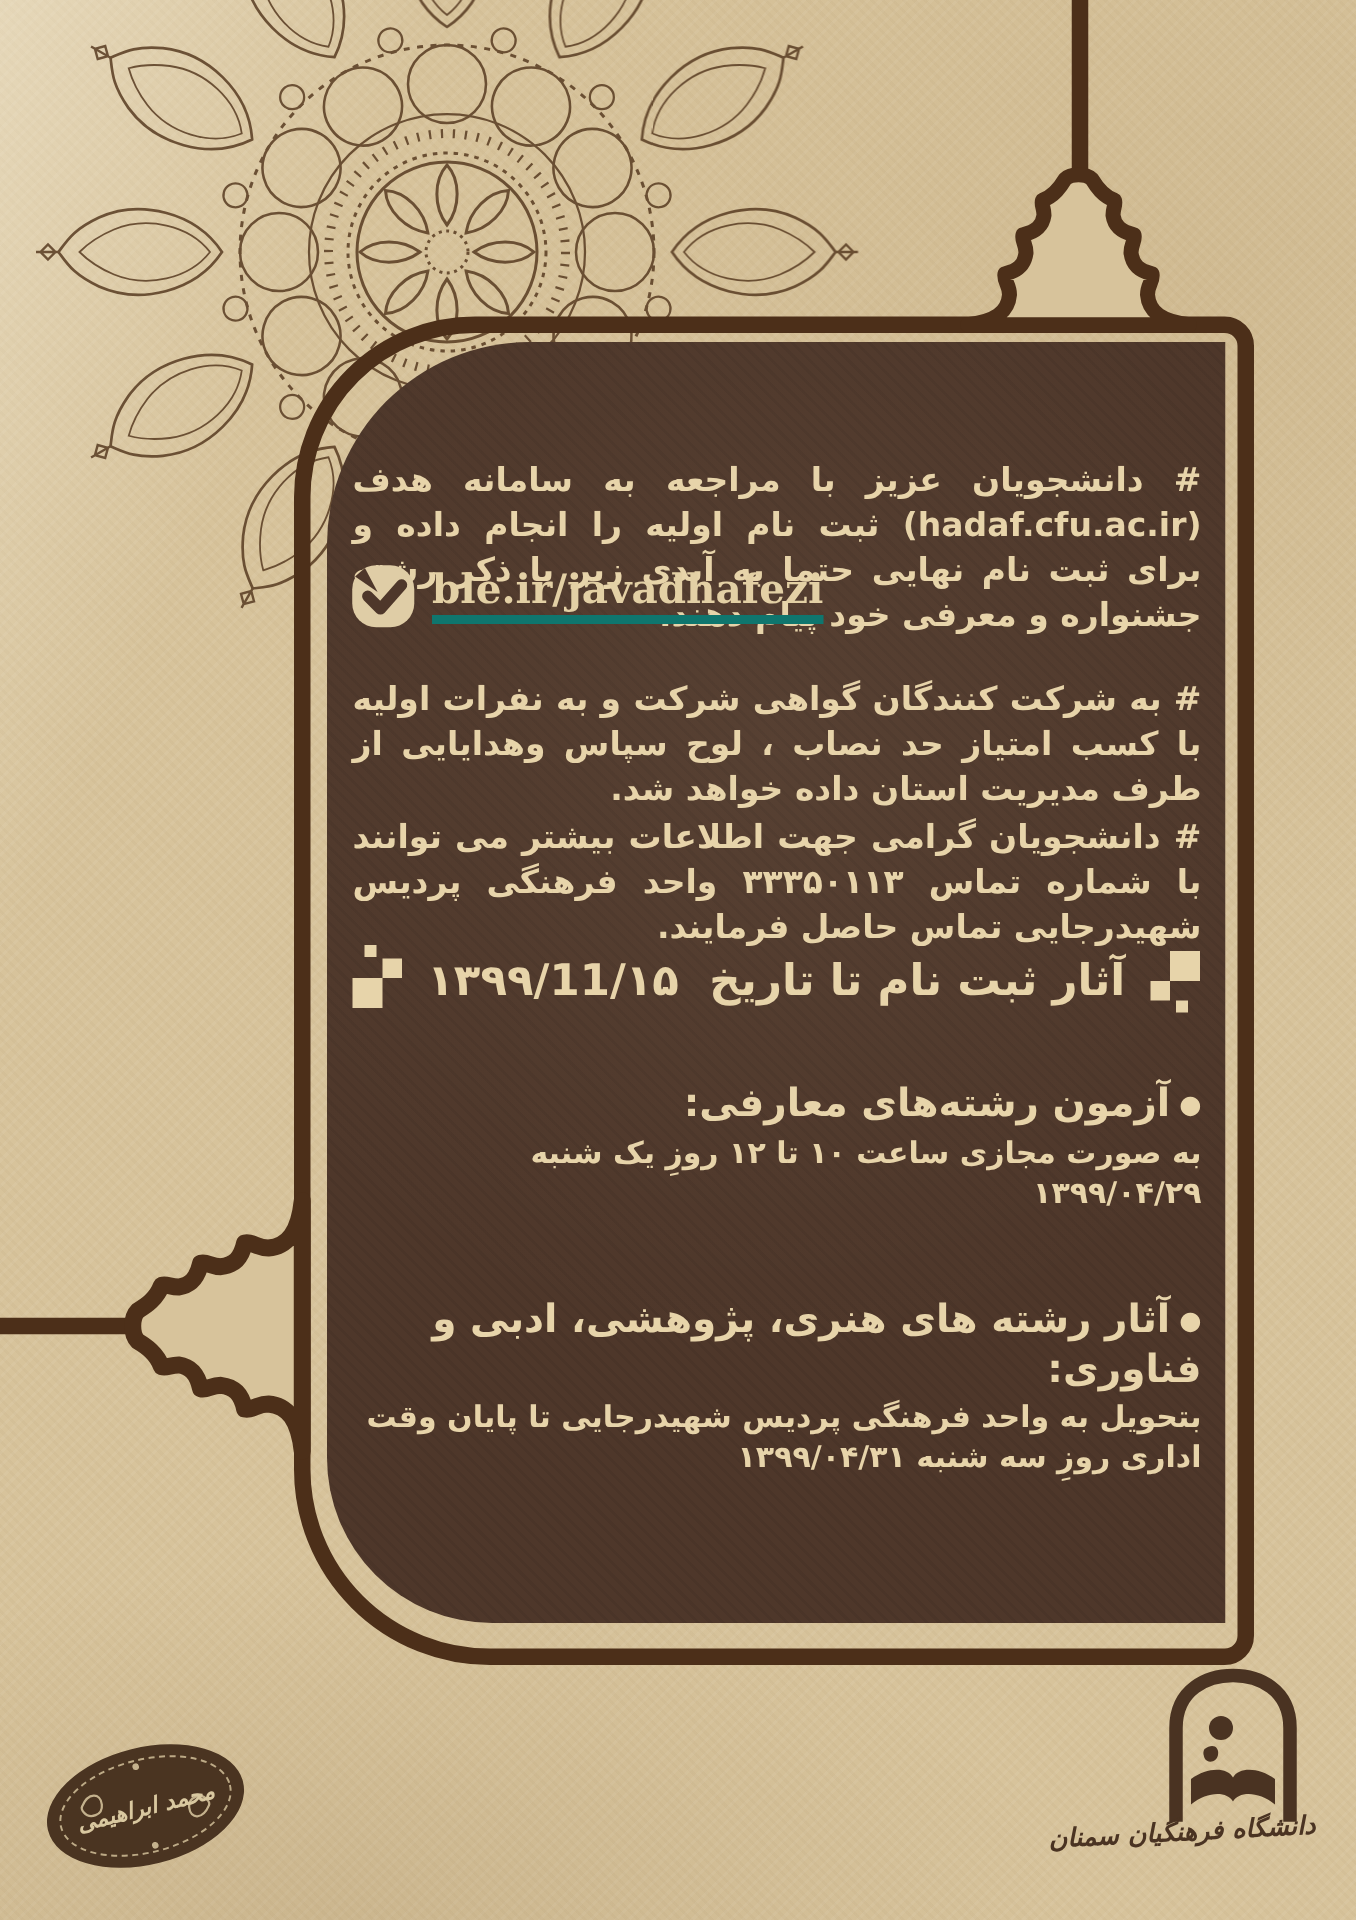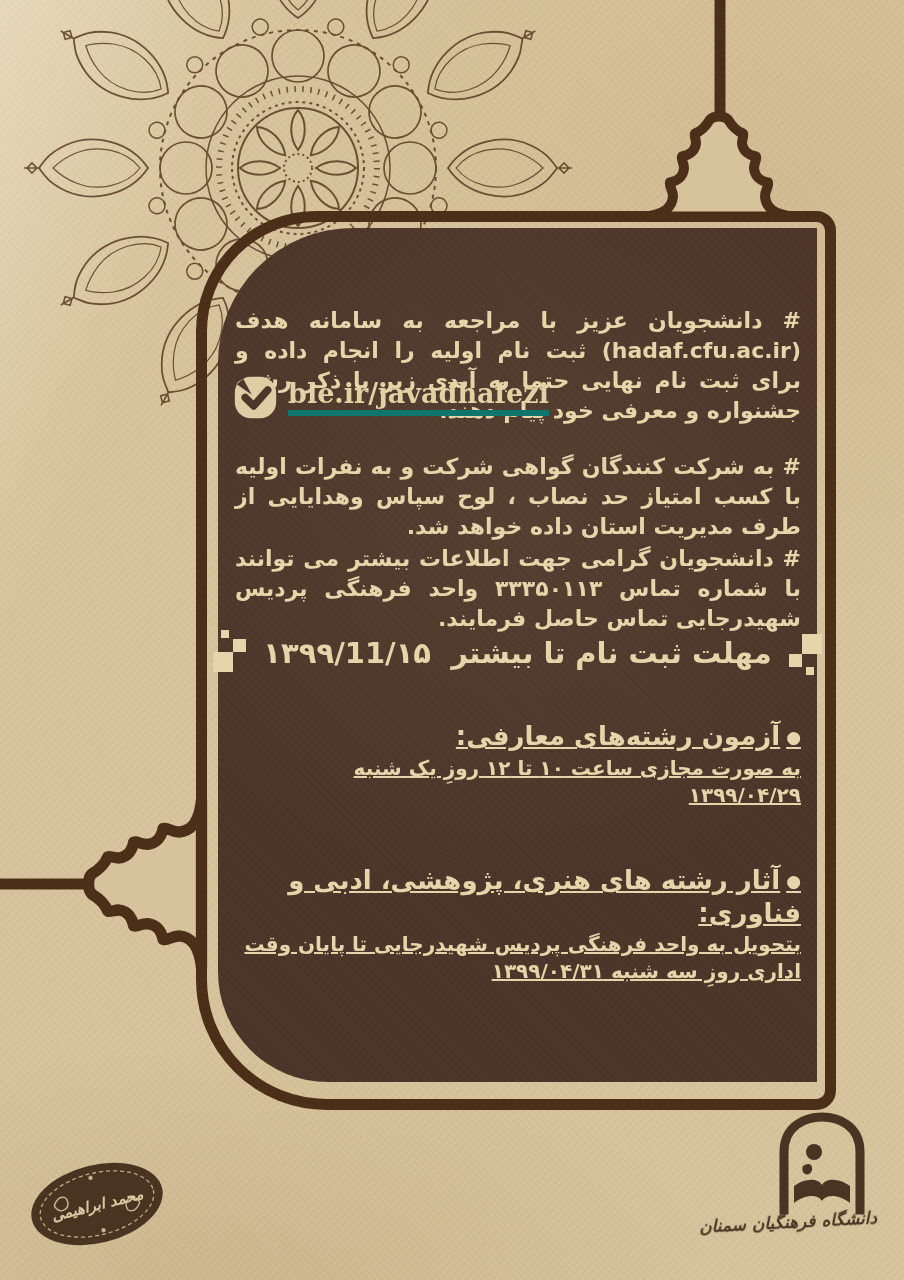--- a/index.html
+++ b/index.html
@@ -44,21 +44,21 @@
     display:flex;align-items:center;justify-content:center;gap:16px;
   }
   .deadline-text{font-size:29px;font-weight:bold;white-space:nowrap;}
   .pix{position:relative;width:34px;height:46px;flex:0 0 auto;}
   .pix span{position:absolute;background:#e7d4aa;display:block;}
   .pix .b{width:20px;height:20px;}
   .pix .s{width:13px;height:13px;}
   .pix .t{width:8px;height:8px;}
   .pix-a .b{right:0;top:4px;} .pix-a .s{right:20px;top:24px;} .pix-a .t{right:8px;top:37px;}
   .pix-b .b{left:0;top:22px;} .pix-b .s{left:20px;top:9px;} .pix-b .t{left:8px;top:0;}
-  .sched{position:absolute;left:17px;width:566px;direction:rtl;text-decoration:underline;}
+  .sched{position:absolute;left:17px;width:566px;direction:rtl;}
   .sched1{top:492px;} .sched2{top:565px;} .sched3{top:636px;}
   .s-title{font-size:26px;font-weight:bold;line-height:32px;}
   .s-title .bullet{font-size:17px;vertical-align:2px;margin-left:6px;}
   .s-detail{font-size:20px;font-weight:600;line-height:27px;margin-top:2px;}
   .footer-logo{position:absolute;left:772px;top:1110px;z-index:2;}
   .uni-name{
     position:absolute;left:680px;top:1212px;width:216px;z-index:2;direction:rtl;text-align:center;
     font-size:17px;font-style:italic;font-weight:bold;color:#4a3322;transform:rotate(-3deg);
   }
   .seal{position:absolute;left:22px;top:1152px;z-index:2;}
@@ -196,21 +196,21 @@
 
   <p class="note note3"># دانشجویان گرامی جهت اطلاعات بیشتر می توانند با شماره تماس ۳۳۳۵۰۱۱۳ واحد فرهنگی پردیس شهیدرجایی تماس حاصل فرمایند.</p>
 
   <div class="deadline">
     <div class="pix pix-a">
         <span class="b"></span>
         <span class="s"></span>
         <span class="t"></span>
       </div>
     <div class="deadline-text">
-      <span>مهلت ثبت نام تا بیشتر</span>&nbsp;&nbsp;<span>۱۳۹۹/11/۱۵</span>
+      <span>آثار ثبت نام تا تاریخ</span>&nbsp;&nbsp;<span>۱۳۹۹/11/۱۵</span>
     </div>
     <div class="pix pix-b">
         <span class="b"></span>
         <span class="s"></span>
         <span class="t"></span>
       </div>
   </div>
 
   <div class="sched sched1">
     <div class="s-title"><span class="bullet">●</span><span>آزمون رشته‌های معارفی:</span></div>

